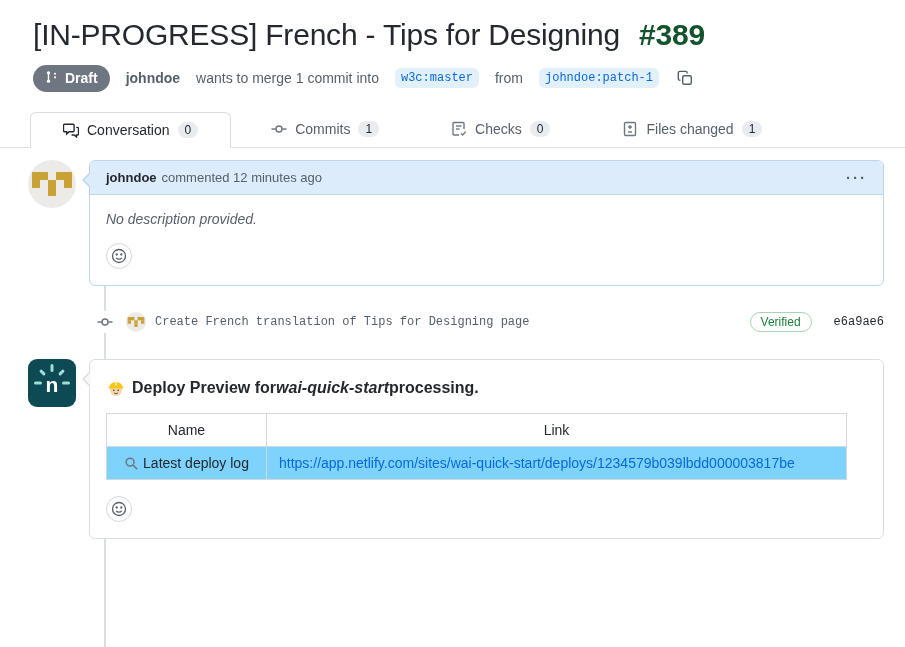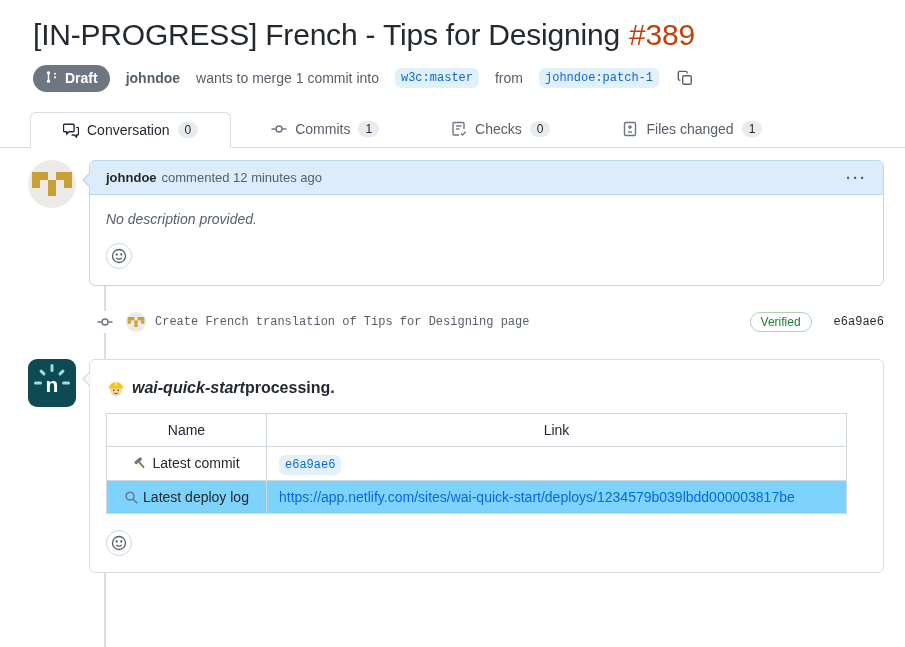--- a/index.html
+++ b/index.html
@@ -2,21 +2,21 @@
 <html><head>
 <meta charset="utf-8">
 <style>
   * { box-sizing: border-box; }
   body { margin:0; background:#fff; font-family:"Liberation Sans", sans-serif; color:#24292f; }
   #page { width:905px; height:647px; position:relative; overflow:hidden; background:#fff; }
 
   
   .pr-header { padding:16px 33px 0; }
   .pr-title { margin:0; font-size:30px; font-weight:400; line-height:1.25; letter-spacing:-0.2px; }
-  .pr-number { color:#c2410c; margin-left:9px; }
+  .pr-number { color:#14532d; margin-left:19px;font-weight:bold; }
   .meta-row { margin-top:11px; display:flex; align-items:center; gap:16px; font-size:14px; color:#57606a; }
   .draft-badge { display:inline-flex; align-items:center; gap:6px; background:#6e7781; color:#fff;
                  font-weight:700; font-size:14px; padding:5px 12px; border-radius:2em; }
   .author-strong { font-weight:700; color:#57606a; }
   .branch-label { font-family:"Liberation Mono","DejaVu Sans Mono",monospace; font-size:12px;
                   color:#0969da; background:#e1f0fb; padding:3px 6px; border-radius:6px; }
   .copy-btn { display:inline-flex; cursor:pointer; color:#57606a; margin-left:2px; }
 
   
   .tabs { margin-top:20px; padding-left:30px; border-bottom:1px solid #d8dee4; display:flex; gap:8px; }
@@ -263,47 +263,33 @@
               <svg width="20" height="20" viewBox="0 0 20 20">
                 <circle cx="10" cy="12" r="6" fill="#f6d7b0"></circle>
                 <path d="M3.5 9.5a6.5 5.5 0 0 1 13 0z" fill="#f5c518"></path>
                 <rect x="2.5" y="8.6" width="15" height="2" rx="1" fill="#f5c518"></rect>
                 <rect x="9" y="3.5" width="2" height="4" fill="#fde68a"></rect>
                 <circle cx="7.8" cy="12.3" r="0.8" fill="#3b2f1e"></circle>
                   <circle cx="12.2" cy="12.3" r="0.8" fill="#3b2f1e"></circle>
                 <path d="M8.2 15a2.5 2 0 0 0 3.6 0" stroke="#3b2f1e" stroke-width="0.8" fill="none"></path>
               </svg>
             </span>
+            <span>Deploy Preview for </span>
             <span class="site-name">wai-quick-start</span>
             <span> processing.</span>
           </div>
 
           <table class="deploy-table">
             <thead>
               <tr>
                 <th class="col-name">Name</th>
                 <th class="col-link">Link</th>
               </tr>
             </thead>
             <tbody>
-              <tr>
-                <td class="name-cell">
-                  <span class="cell-icon">
-                    <svg width="15" height="15" viewBox="0 0 16 16">
-                      <g transform="rotate(-40 8 8)" fill="#6e7781">
-                        <rect x="3.5" y="2.5" width="9" height="3.4" rx="1.2"></rect>
-                        <rect x="7" y="5.5" width="2" height="8.5" rx="0.8" fill="#8b6f47"></rect>
-                      </g>
-                    </svg>
-                  </span><span>Latest commit</span>
-                </td>
-                <td class="link-cell">
-                  <span class="sha-chip">e6a9ae6</span>
-                </td>
-              </tr>
               <tr class="striped">
                 <td class="name-cell">
                   <span class="cell-icon">
                     <svg width="15" height="15" viewBox="0 0 16 16" fill="none" stroke="#6e7781" stroke-width="1.6">
                       <circle cx="6.5" cy="6.5" r="4.2"></circle>
                         <line x1="9.8" y1="9.8" x2="14" y2="14"></line>
                     </svg>
                   </span><span>Latest deploy log</span>
                 </td>
                 <td class="link-cell">

